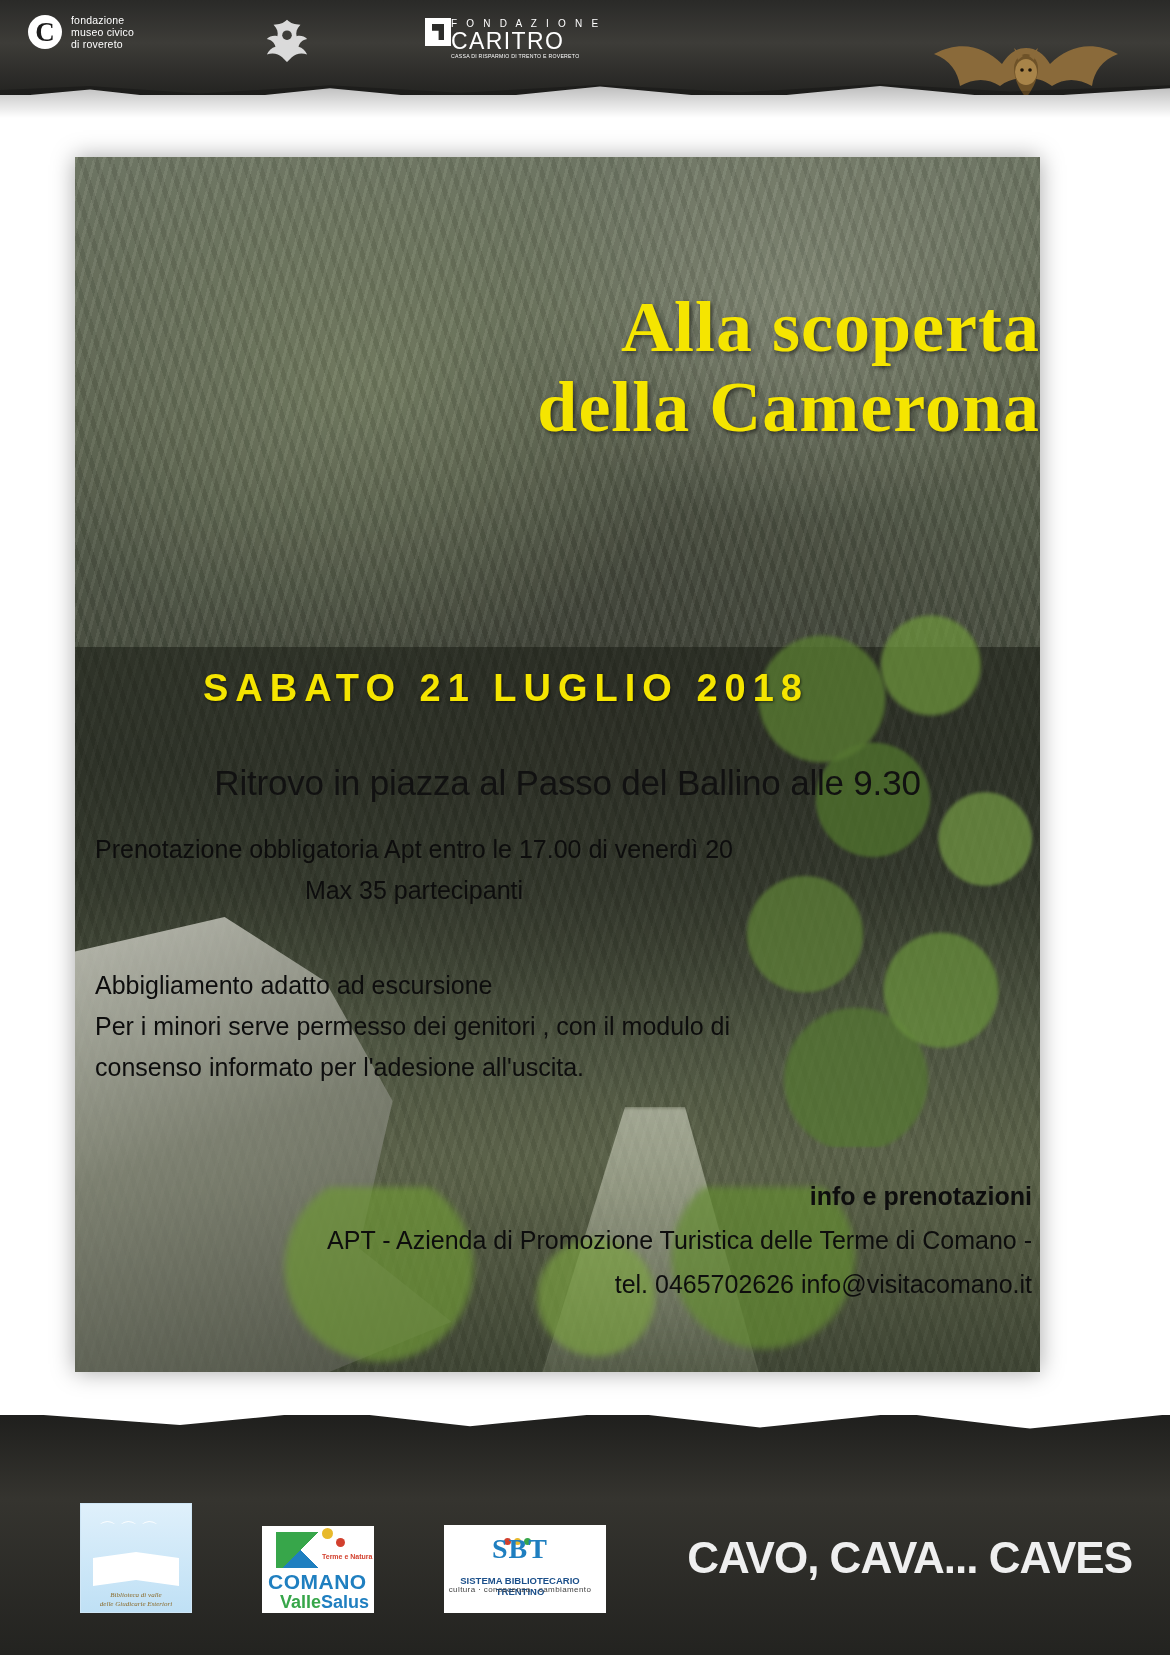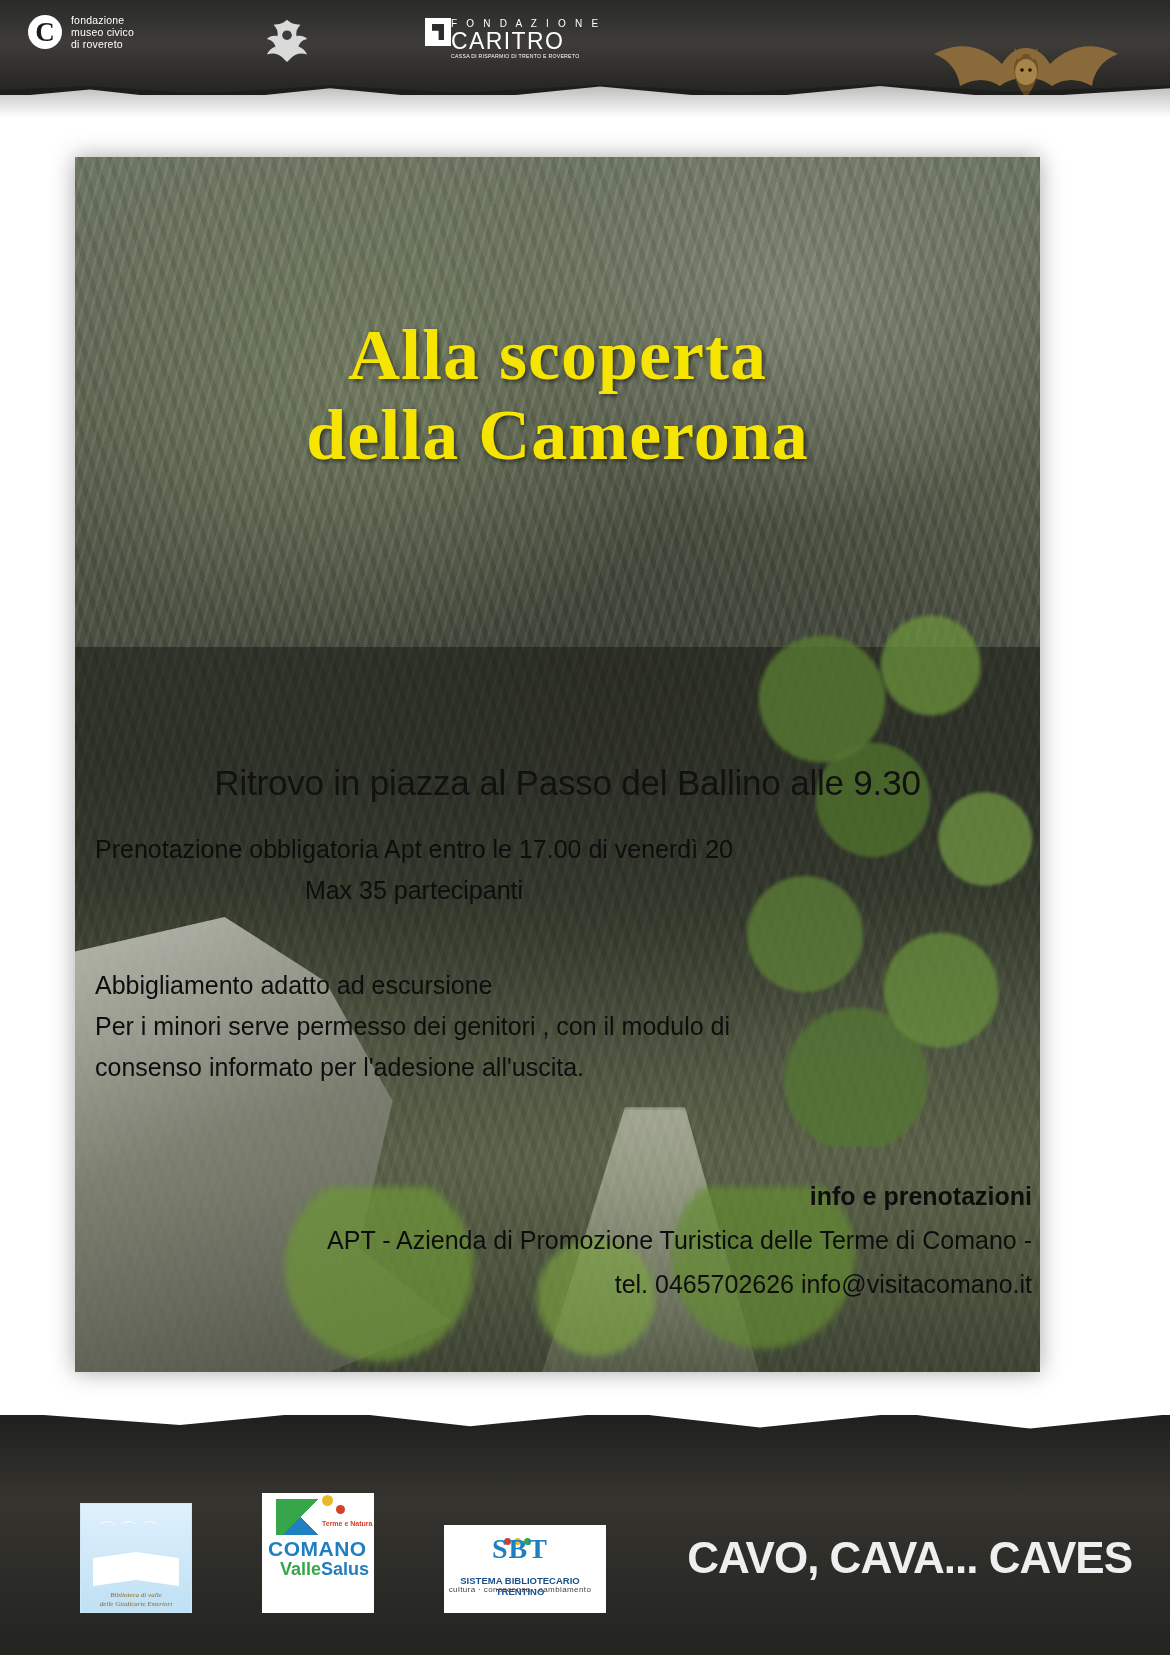--- a/index.html
+++ b/index.html
@@ -177,28 +177,27 @@
       radial-gradient(circle at 55% 55%, rgba(125,165,65,.65) 0 16%, rgba(0,0,0,0) 17%),
       radial-gradient(circle at 82% 35%, rgba(100,140,50,.7) 0 17%, rgba(0,0,0,0) 18%);
     filter: blur(3px);
   }
 
   
   .title {
     position: absolute;
     left: 0; top: 130px;
     width: 965px;
-    text-align: center;
+    text-align: right;
     color: #f5e500;
     font-family: "Liberation Serif", serif;
     font-weight: bold;
     font-size: 72px;
     line-height: 80px;
     text-shadow: 2px 2px 4px rgba(0,0,0,.55);
-    margin-top: 28px;
   }
   .title .l1 { display:block; letter-spacing: 1px; }
   .title .l2 { display:block; letter-spacing: 1px; }
 
   .date {
     position:absolute;
     left: 128px; top: 510px;
     color: #f5e500;
     font-size: 38px;
     font-weight: bold;
@@ -298,21 +297,21 @@
   .logo-bib .birds {
     position:absolute; left: 18px; top: 14px;
     color: #ffffff; font-size: 17px; letter-spacing: 4px;
   }
   .logo-bib .cap {
     position:absolute; left:0; bottom: 3px; width: 110px;
     text-align:center; color:#8a6a2a; font-size: 7px; line-height: 9px;
     font-family: "Liberation Serif", serif; font-style: italic;
   }
   .logo-comano {
-    width: 112px; height: 120px;
+    width: 112px; height: 87px;
     background:#ffffff;
     position: relative;
   }
   .logo-comano .mtn {
     position:absolute; left: 14px; top: 6px; width: 52px; height: 36px;
     background:
       linear-gradient(135deg, #37a64a 0 48%, rgba(0,0,0,0) 48%),
       linear-gradient(45deg, #1f7fc0 0 48%, rgba(0,0,0,0) 48%);
   }
   .logo-comano .dot1 { position:absolute; left: 60px; top: 2px; width:11px; height:11px; border-radius:50%; background:#e8b92b;}
@@ -400,20 +399,21 @@
     <div class="foliage-right"></div>
     <div class="rock-left-lower"></div>
     <div class="path-light"></div>
     <div class="grass-mid"></div>
 
     <div class="title">
       <span class="l1">Alla scoperta</span>
       <span class="l2">della Camerona</span>
     </div>
 
+    <div class="date">SABATO 21 LUGLIO 2018</div>
     <div class="meet">Ritrovo in piazza al Passo del Ballino alle 9.30</div>
 
     <div class="block-a">
       <div>Prenotazione obbligatoria Apt entro le 17.00 di venerdì 20</div>
       <div>Max 35 partecipanti</div>
     </div>
 
     <div class="block-b">
       <div>Abbigliamento adatto ad escursione</div>
       <div>Per i minori serve permesso dei genitori , con il modulo di</div>

